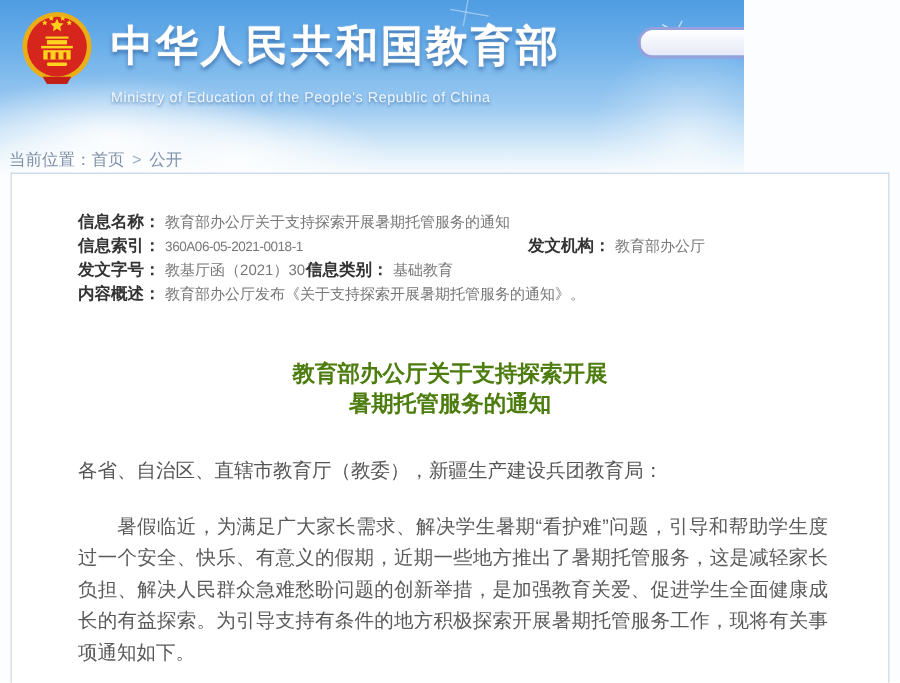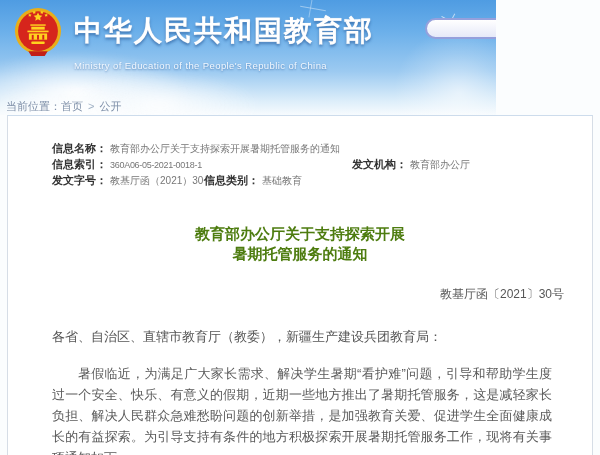--- a/index.html
+++ b/index.html
@@ -169,26 +169,29 @@
     <div class="meta-row">
       <span>
         <span class="meta-label">发文字号：</span>
         <span class="meta-value">教基厅函（2021）30号</span>
       </span>
       <span class="meta-col2">
         <span class="meta-label">信息类别：</span>
         <span class="meta-value">基础教育</span>
       </span>
     </div>
+    <div class="meta-row">
+      <span class="meta-label">内容概述：</span>
+      <span class="meta-value">教育部办公厅发布《关于支持探索开展暑期托管服务的通知》。</span>
+    </div>
   </div>
 
   <div class="doc-title">
     <div>教育部办公厅关于支持探索开展</div>
     <div>暑期托管服务的通知</div>
   </div>
 
-  <div class="doc-number">教基厅函〔2021〕30号</div>
 
   <div class="salutation">各省、自治区、直辖市教育厅（教委），新疆生产建设兵团教育局：</div>
 
   <div class="body-paragraph">暑假临近，为满足广大家长需求、解决学生暑期“看护难”问题，引导和帮助学生度过一个安全、快乐、有意义的假期，近期一些地方推出了暑期托管服务，这是减轻家长负担、解决人民群众急难愁盼问题的创新举措，是加强教育关爱、促进学生全面健康成长的有益探索。为引导支持有条件的地方积极探索开展暑期托管服务工作，现将有关事项通知如下。</div>
 
 </div>
 
 </body></html>

